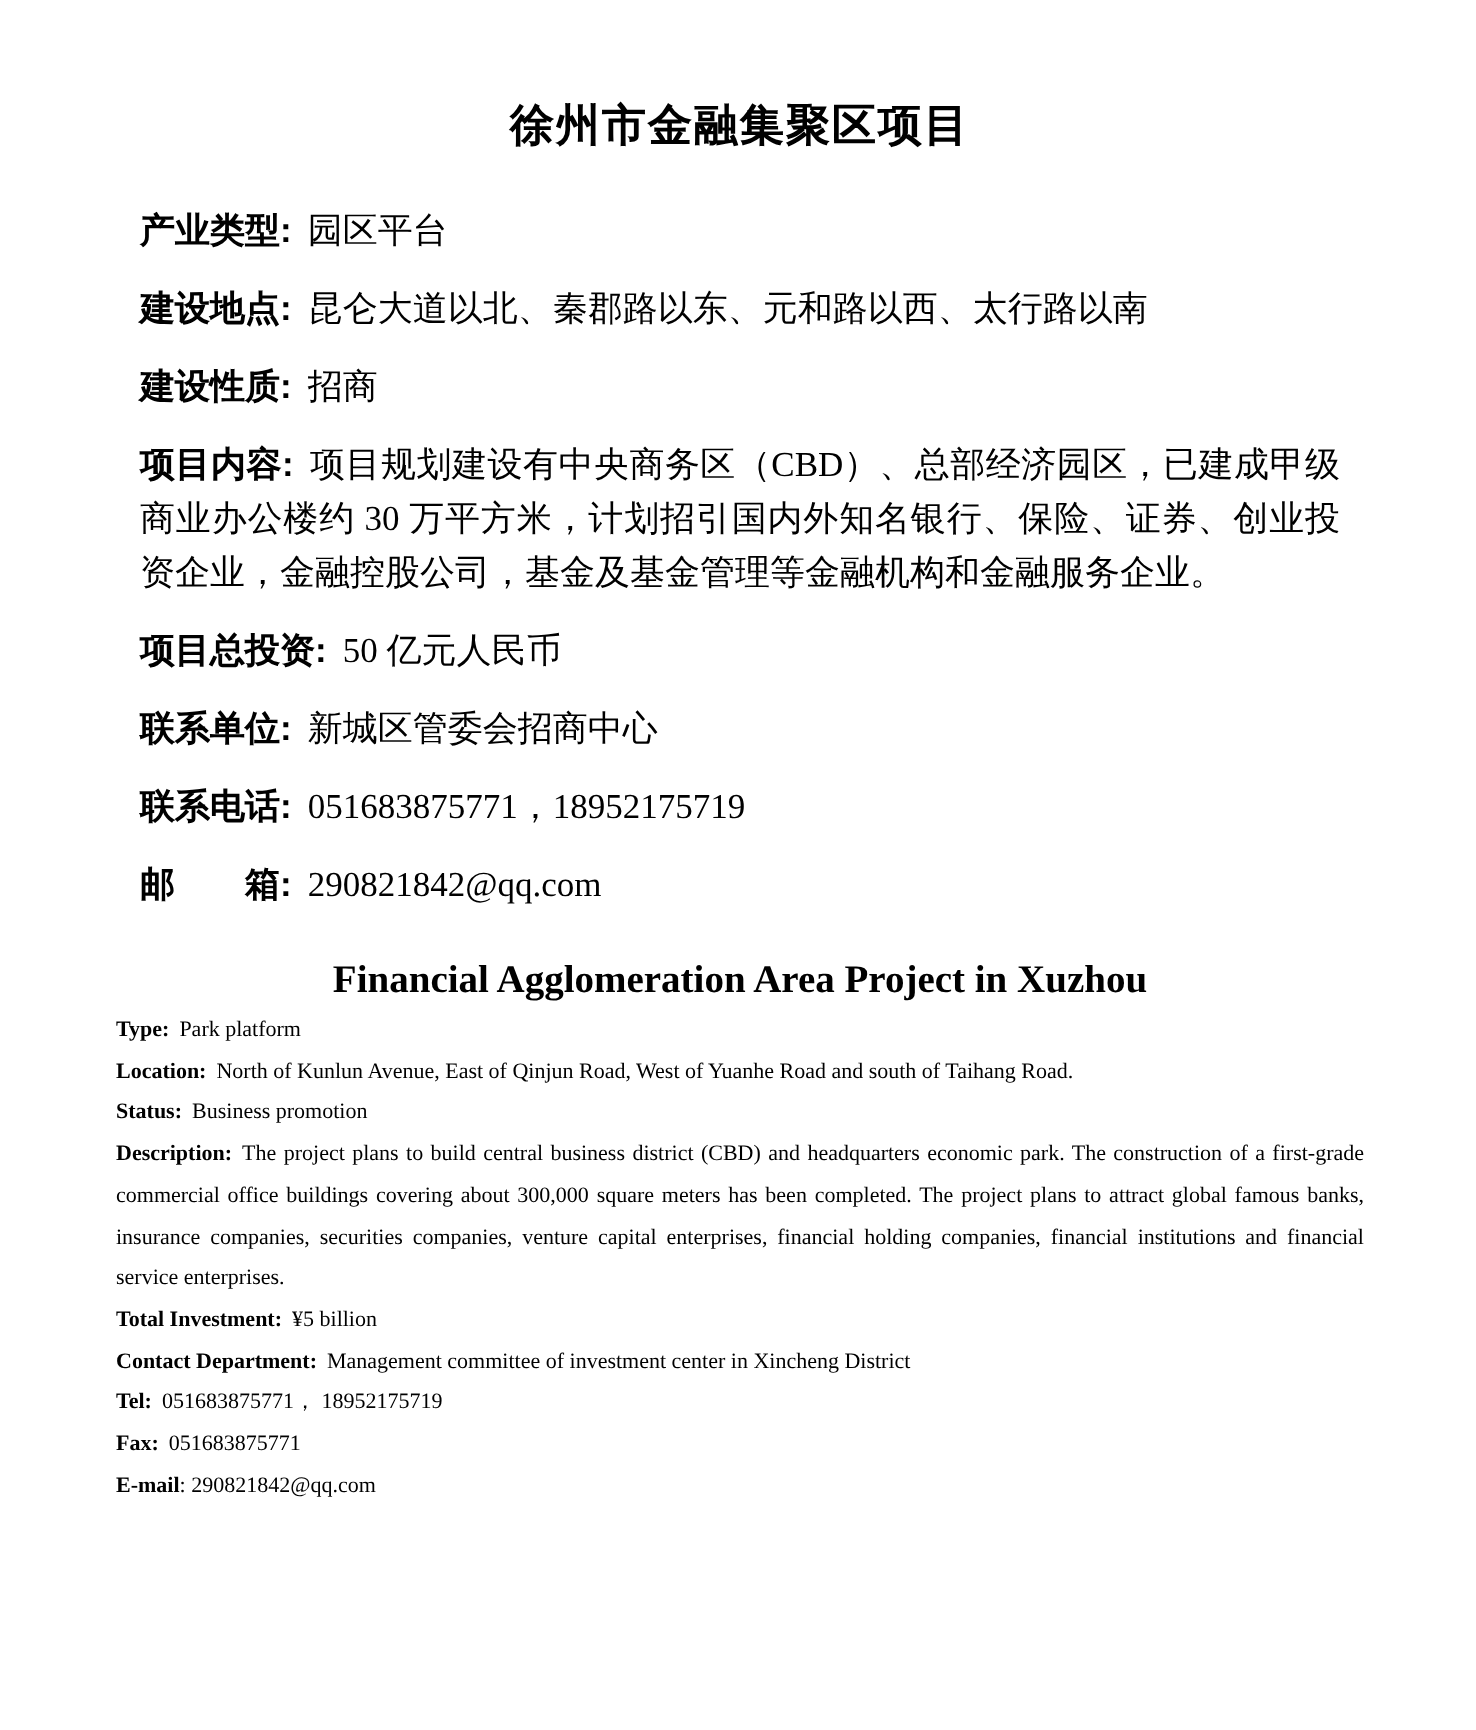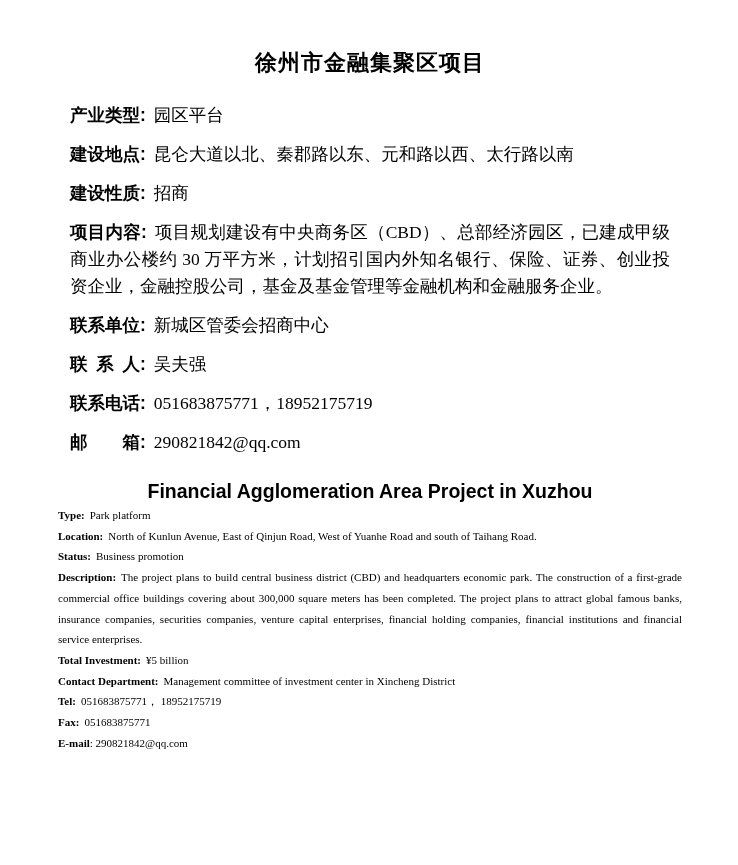--- a/index.html
+++ b/index.html
@@ -37,21 +37,21 @@
     font-weight: bold;
     font-family: "Liberation Sans", "DejaVu Sans", sans-serif;
     padding-right: 8px;
   }
   .en-title {
     margin: 22px 0 1px 0;
     font-size: 19.5px;
     line-height: 26px;
     font-weight: bold;
     text-align: center;
-    font-family: Liberation Sans, sans-serif;
+    font-family: Liberation Serif, serif;
   }
   .en-block .field {
     margin: 0;
     font-size: 11px;
     line-height: 20.7px;
     text-align: justify;
   }
   .en-block .field b {
     font-weight: bold;
     padding-right: 5px;
@@ -65,22 +65,22 @@
 
 <div class="page">
 
   <h1 class="zh-title">徐州市金融集聚区项目</h1>
 
   <div class="zh-block">
     <p class="field"><b>产业类型:</b><span>园区平台</span></p>
     <p class="field"><b>建设地点:</b><span>昆仑大道以北、秦郡路以东、元和路以西、太行路以南</span></p>
     <p class="field"><b>建设性质:</b><span>招商</span></p>
     <p class="field"><b>项目内容:</b><span>项目规划建设有中央商务区（CBD）、总部经济园区，已建成甲级商业办公楼约 30 万平方米，计划招引国内外知名银行、保险、证券、创业投资企业，金融控股公司，基金及基金管理等金融机构和金融服务企业。</span></p>
+    <p class="field"><b>项目总投资:</b><span>50 亿元人民币</span></p>
     <p class="field"><b>联系单位:</b><span>新城区管委会招商中心</span></p>
-    <p class="field"><b>联 系 人:</b><span>吴夫强</span></p>
     <p class="field"><b>联系电话:</b><span>051683875771，18952175719</span></p>
     <p class="field"><b>邮　　箱:</b><span>290821842@qq.com</span></p>
   </div>
 
   <h2 class="en-title">Financial Agglomeration Area Project in Xuzhou</h2>
 
   <div class="en-block">
     <p class="field"><b>Type:</b><span>Park platform</span></p>
     <p class="field"><b>Location:</b><span>North of Kunlun Avenue, East of Qinjun Road, West of Yuanhe Road and south of Taihang Road.</span></p>
     <p class="field"><b>Status:</b><span>Business promotion</span></p>

